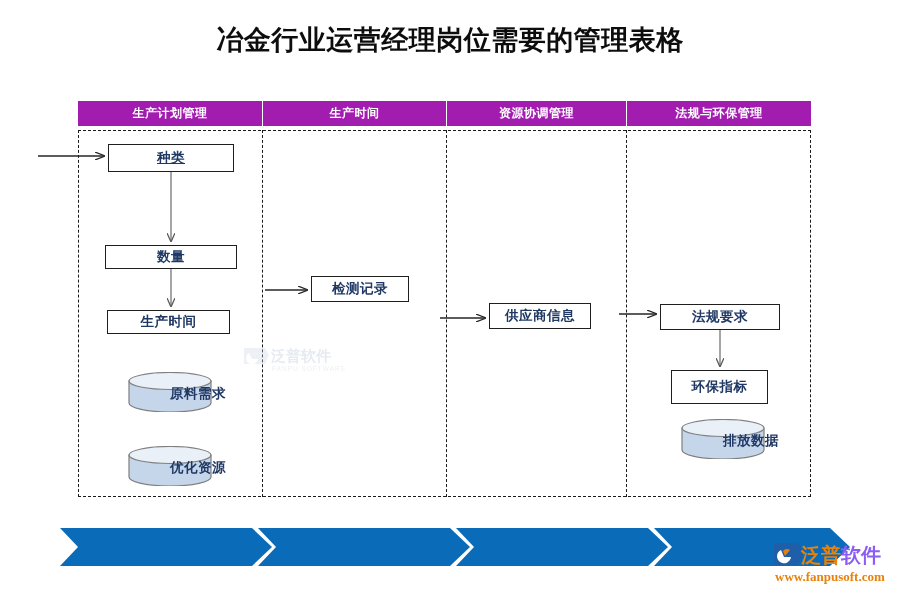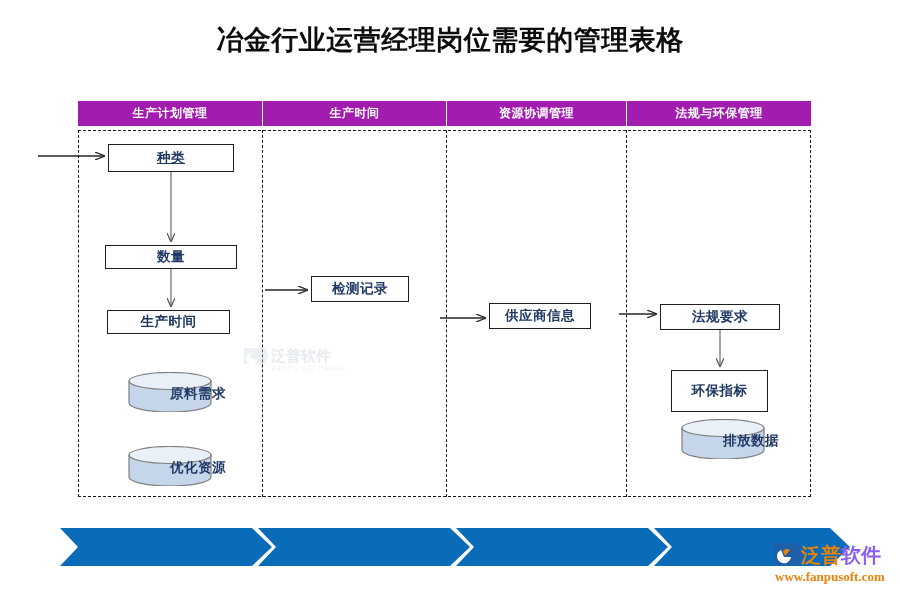--- a/index.html
+++ b/index.html
@@ -249,21 +249,21 @@
   <div class="node" style="left:105px; top:245px; width:132px; height:24px;">数量</div>
 
   <div class="node" style="left:107px; top:310px; width:123px; height:24px;">生产时间</div>
 
   <div class="node" style="left:311px; top:276px; width:98px; height:26px;">检测记录</div>
 
   <div class="node" style="left:489px; top:303px; width:102px; height:26px;">供应商信息</div>
 
   <div class="node" style="left:660px; top:296px; width:120px; height:26px;margin-top:8px;">法规要求</div>
 
-  <div class="node" style="left:671px; top:370px; width:97px; height:42px;">环保指标</div>
+  <div class="node" style="left:671px; top:370px; width:97px; height:34px;">环保指标</div>
 
   <div class="cyl" style="left:128px; top:372px;">
     <svg width="84" height="40" viewBox="0 0 84 40">
       <path d="M1,9 L1,31 a41,9 0 0,0 82,0 L83,9 Z" fill="#C5D5EA" stroke="#7F7F7F" stroke-width="1.2"></path>
       <ellipse cx="42" cy="9" rx="41" ry="8.5" fill="#EAF0F8" stroke="#7F7F7F" stroke-width="1.2"></ellipse>
     </svg>
     <div class="cyl-label" style="top:13px;">原料需求</div>
   </div>
 
   <div class="cyl" style="left:128px; top:446px;">

